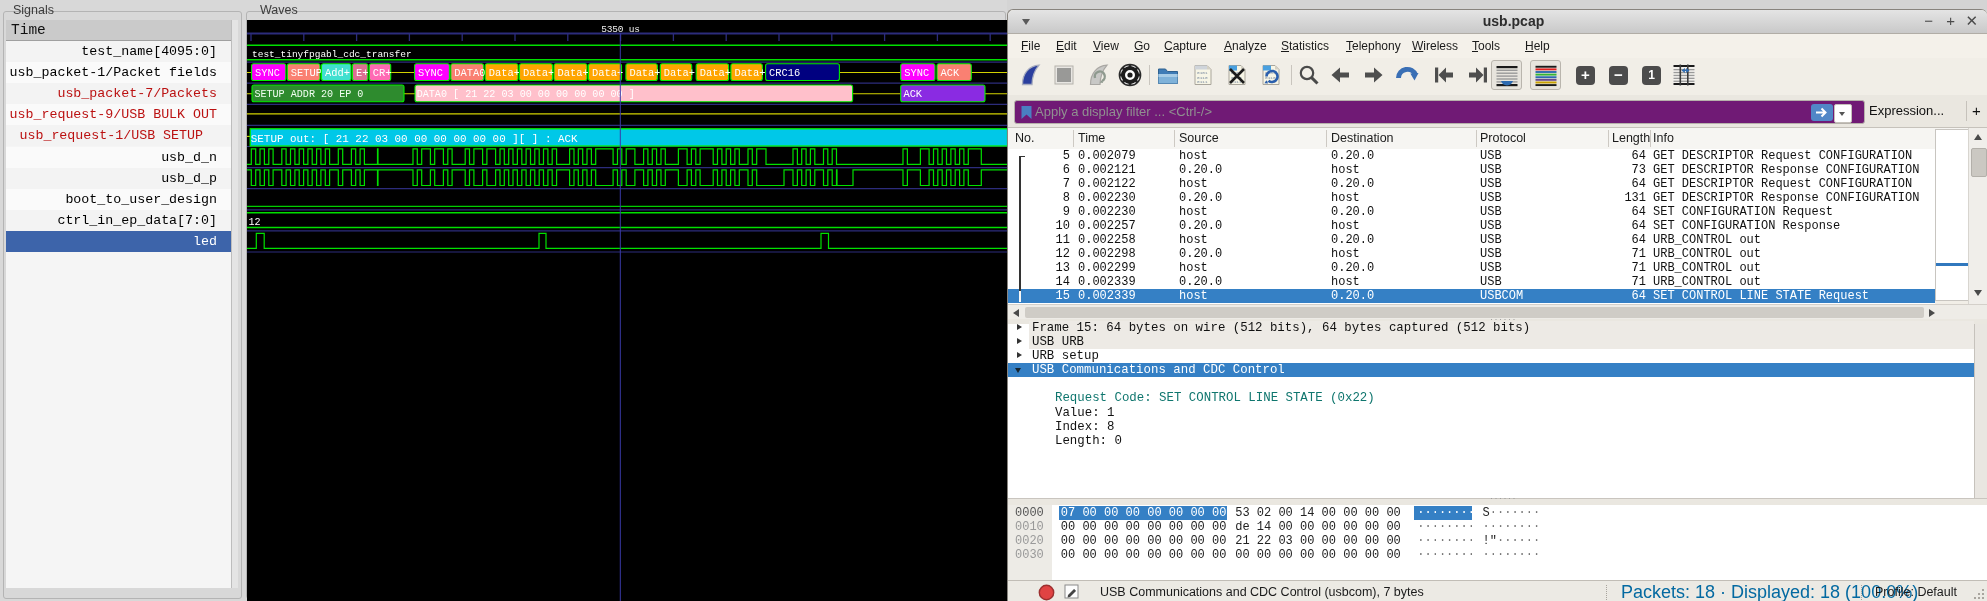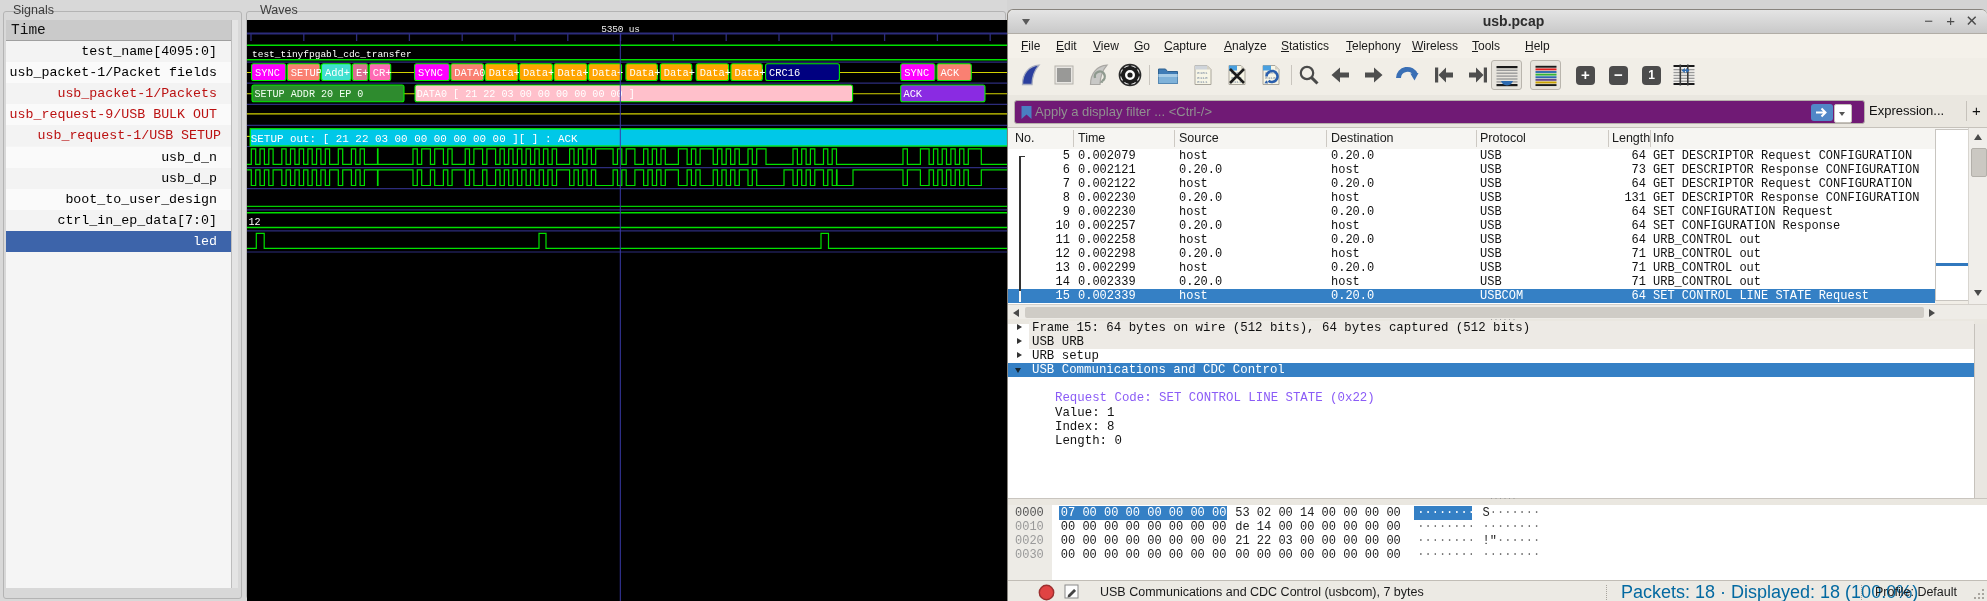--- a/index.html
+++ b/index.html
@@ -14,23 +14,23 @@
 </style></head>
 <body>
 <div id="gw">
   <div class="frame" style="left:3px;top:11px;width:237px;height:586px"></div>
   <div class="flabel" style="left:13px">Signals</div>
   <div style="position:absolute;left:6px;top:20px;width:225px;height:568px;background:#f5f5f5"></div>
   <div style="position:absolute;left:6px;top:20px;width:225px;height:21px;background:#cacaca;border-bottom:1px solid #9f9f9f;
     font:14.5px 'Liberation Mono',monospace;line-height:20px;color:#111;padding-left:5px;box-sizing:border-box">Time</div>
   <div style="position:absolute;left:6px;top:41.0px;width:225px;height:21.1px;background:#f3f3f3;color:#000000;font:13.3px 'Liberation Mono',monospace;line-height:21.1px;text-align:right;padding-right:14px;box-sizing:border-box;white-space:pre">test_name[4095:0]</div>
     <div style="position:absolute;left:6px;top:62.1px;width:225px;height:21.1px;background:#fafafa;color:#000000;font:13.3px 'Liberation Mono',monospace;line-height:21.1px;text-align:right;padding-right:14px;box-sizing:border-box;white-space:pre">usb_packet-1/Packet fields</div>
-    <div style="position:absolute;left:6px;top:83.2px;width:225px;height:21.1px;background:#f3f3f3;color:#bb1111;font:13.3px 'Liberation Mono',monospace;line-height:21.1px;text-align:right;padding-right:14px;box-sizing:border-box;white-space:pre">usb_packet-1/Packets</div>
+    <div style="position:absolute;left:6px;top:83.2px;width:225px;height:21.1px;background:#f3f3f3;color:#bb1111;font:13.3px 'Liberation Mono',monospace;line-height:21.1px;text-align:right;padding-right:14px;box-sizing:border-box;white-space:pre">usb_packet-7/Packets</div>
     <div style="position:absolute;left:6px;top:104.3px;width:225px;height:21.1px;background:#fafafa;color:#bb1111;font:13.3px 'Liberation Mono',monospace;line-height:21.1px;text-align:right;padding-right:14px;box-sizing:border-box;white-space:pre">usb_request-9/USB BULK OUT</div>
-    <div style="position:absolute;left:6px;top:125.4px;width:225px;height:21.1px;background:#f3f3f3;color:#bb1111;font:13.3px 'Liberation Mono',monospace;line-height:21.1px;text-align:right;padding-right:10px;box-sizing:border-box;white-space:pre">usb_request-1/USB SETUP</div>
+    <div style="position:absolute;left:6px;top:125.4px;width:225px;height:21.1px;background:#f3f3f3;color:#bb1111;font:13.3px 'Liberation Mono',monospace;line-height:21.1px;text-align:right;padding-right:28px;box-sizing:border-box;white-space:pre">usb_request-1/USB SETUP</div>
     <div style="position:absolute;left:6px;top:146.5px;width:225px;height:21.1px;background:#fafafa;color:#000000;font:13.3px 'Liberation Mono',monospace;line-height:21.1px;text-align:right;padding-right:14px;box-sizing:border-box;white-space:pre">usb_d_n</div>
     <div style="position:absolute;left:6px;top:167.6px;width:225px;height:21.1px;background:#f3f3f3;color:#000000;font:13.3px 'Liberation Mono',monospace;line-height:21.1px;text-align:right;padding-right:14px;box-sizing:border-box;white-space:pre">usb_d_p</div>
     <div style="position:absolute;left:6px;top:188.7px;width:225px;height:21.1px;background:#fafafa;color:#000000;font:13.3px 'Liberation Mono',monospace;line-height:21.1px;text-align:right;padding-right:14px;box-sizing:border-box;white-space:pre">boot_to_user_design</div>
     <div style="position:absolute;left:6px;top:209.8px;width:225px;height:21.1px;background:#f3f3f3;color:#000000;font:13.3px 'Liberation Mono',monospace;line-height:21.1px;text-align:right;padding-right:14px;box-sizing:border-box;white-space:pre">ctrl_in_ep_data[7:0]</div>
     <div style="position:absolute;left:6px;top:230.9px;width:225px;height:21.1px;background:#3d64aa;color:#ffffff;font:13.3px 'Liberation Mono',monospace;line-height:21.1px;text-align:right;padding-right:14px;box-sizing:border-box;white-space:pre">led</div>
   <div style="position:absolute;left:231px;top:20px;width:7px;height:568px;background:#e4e4e4;border-left:1px solid #bdbdbd;box-sizing:border-box"></div>
   <div class="frame" style="left:246px;top:11px;width:758px;height:586px"></div>
   <div class="flabel" style="left:260px">Waves</div>
   <div style="position:absolute;left:246.5px;top:20px;width:760.5px;height:581px;background:#000">
     <svg id="wave" width="760.5" height="581" viewBox="0 0 760.5 581" style="position:absolute;left:0;top:0">
@@ -309,21 +309,21 @@
   <div style="position:absolute;left:0px;top:309px;width:979px;height:4.5px;background:#eae7e0">
     <span style="position:absolute;left:482px;top:-5px;color:#999;font-size:9px;letter-spacing:1.5px">······</span>
   </div>
   <div style="position:absolute;left:0px;top:313.5px;width:979px;height:174.5px;background:#fff"></div>
   <div style="position:absolute;left:966px;top:313.5px;width:13px;height:174.5px;background:#e9e6e1;border-left:1px solid #c6c2bc;box-sizing:border-box"></div>
   <div id="det" style="position:absolute;left:0;top:-9px;width:979px;height:610px">
       <div style="position:absolute;left:0px;top:320.0px;width:966px;height:14.1px;color:#111;font:12.4px 'Liberation Mono',monospace;line-height:14.1px;white-space:pre"><i style="position:absolute;left:21px;top:0;width:945px;height:14.1px;background:#edeae5"></i><b style="position:absolute;left:9px;top:3.2px;width:0;height:0;border-left:5px solid #333;border-top:3.8px solid transparent;border-bottom:3.8px solid transparent"></b><span style="position:absolute;left:24px">Frame 15: 64 bytes on wire (512 bits), 64 bytes captured (512 bits)</span></div>
       <div style="position:absolute;left:0px;top:334.1px;width:966px;height:14.1px;color:#111;font:12.4px 'Liberation Mono',monospace;line-height:14.1px;white-space:pre"><i style="position:absolute;left:21px;top:0;width:945px;height:14.1px;background:#edeae5"></i><b style="position:absolute;left:9px;top:3.2px;width:0;height:0;border-left:5px solid #333;border-top:3.8px solid transparent;border-bottom:3.8px solid transparent"></b><span style="position:absolute;left:24px">USB URB</span></div>
       <div style="position:absolute;left:0px;top:348.2px;width:966px;height:14.1px;color:#111;font:12.4px 'Liberation Mono',monospace;line-height:14.1px;white-space:pre"><b style="position:absolute;left:9px;top:3.2px;width:0;height:0;border-left:5px solid #333;border-top:3.8px solid transparent;border-bottom:3.8px solid transparent"></b><span style="position:absolute;left:24px">URB setup</span></div>
       <div style="position:absolute;left:0px;top:362.2px;width:966px;height:14.1px;background:#3580c5;color:#fff;font:12.4px 'Liberation Mono',monospace;line-height:14.1px;white-space:pre"><b style="position:absolute;left:7px;top:4.5px;width:0;height:0;border-top:5px solid #16242f;border-left:3.8px solid transparent;border-right:3.8px solid transparent"></b><span style="position:absolute;left:24px">USB Communications and CDC Control</span></div>
-      <div style="position:absolute;left:0px;top:390.4px;width:966px;height:14.1px;color:#8b5cf6;font:12.4px 'Liberation Mono',monospace;line-height:14.1px;white-space:pre"><span style="position:absolute;left:47px">Request Code: SET CONTROL LINE STATE (0x22)</span></div>
+      <div style="position:absolute;left:0px;top:390.4px;width:966px;height:14.1px;color:#0f766e;font:12.4px 'Liberation Mono',monospace;line-height:14.1px;white-space:pre"><span style="position:absolute;left:47px">Request Code: SET CONTROL LINE STATE (0x22)</span></div>
       <div style="position:absolute;left:0px;top:404.5px;width:966px;height:14.1px;color:#111;font:12.4px 'Liberation Mono',monospace;line-height:14.1px;white-space:pre"><span style="position:absolute;left:47px">Value: 1</span></div>
       <div style="position:absolute;left:0px;top:418.6px;width:966px;height:14.1px;color:#111;font:12.4px 'Liberation Mono',monospace;line-height:14.1px;white-space:pre"><span style="position:absolute;left:47px">Index: 8</span></div>
       <div style="position:absolute;left:0px;top:432.6px;width:966px;height:14.1px;color:#111;font:12.4px 'Liberation Mono',monospace;line-height:14.1px;white-space:pre"><span style="position:absolute;left:47px">Length: 0</span></div>
     </div>
   <div style="position:absolute;left:0px;top:488px;width:979px;height:6px;background:#eae7e0;border-top:1px solid #c9c5bf;border-bottom:1px solid #d8d5cf">
     <span style="position:absolute;left:482px;top:-6px;color:#999;font-size:9px;letter-spacing:1.5px">······</span>
   </div>
   <div style="position:absolute;left:0px;top:495px;width:979px;height:74.5px;background:#fff">
     <div style="position:absolute;left:0;top:0;width:44px;height:74.5px;background:#edebe6"></div>
   </div>

